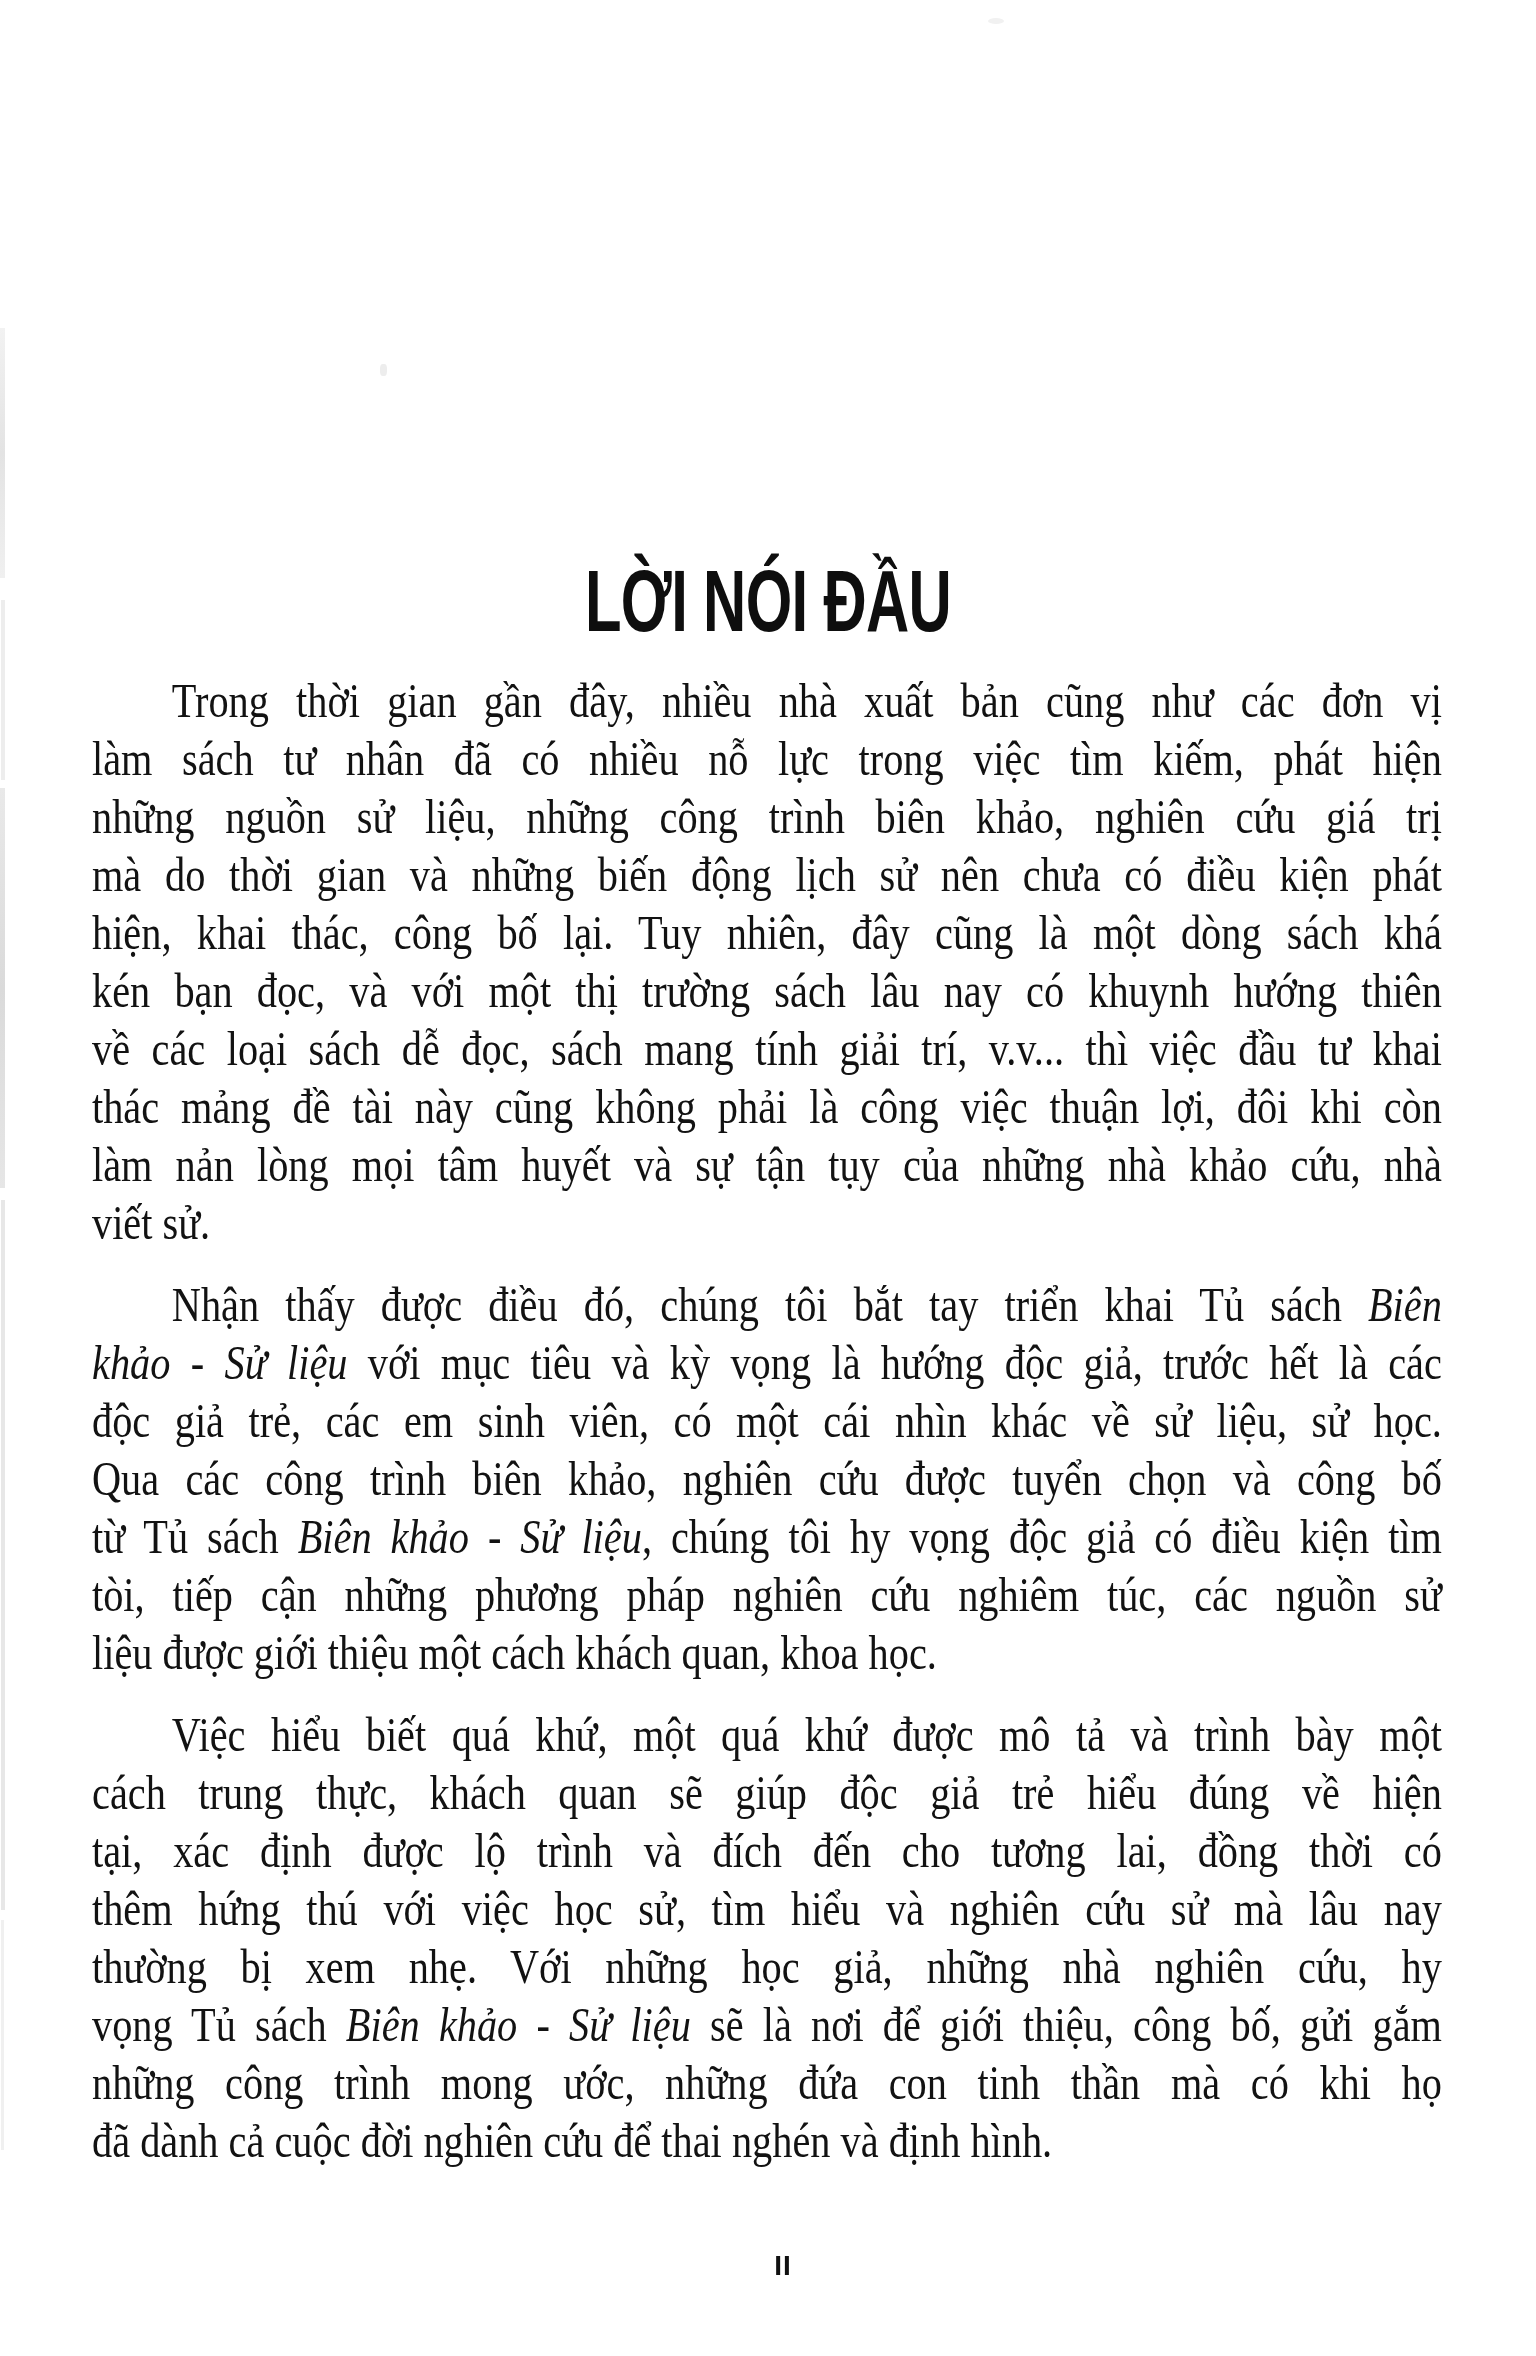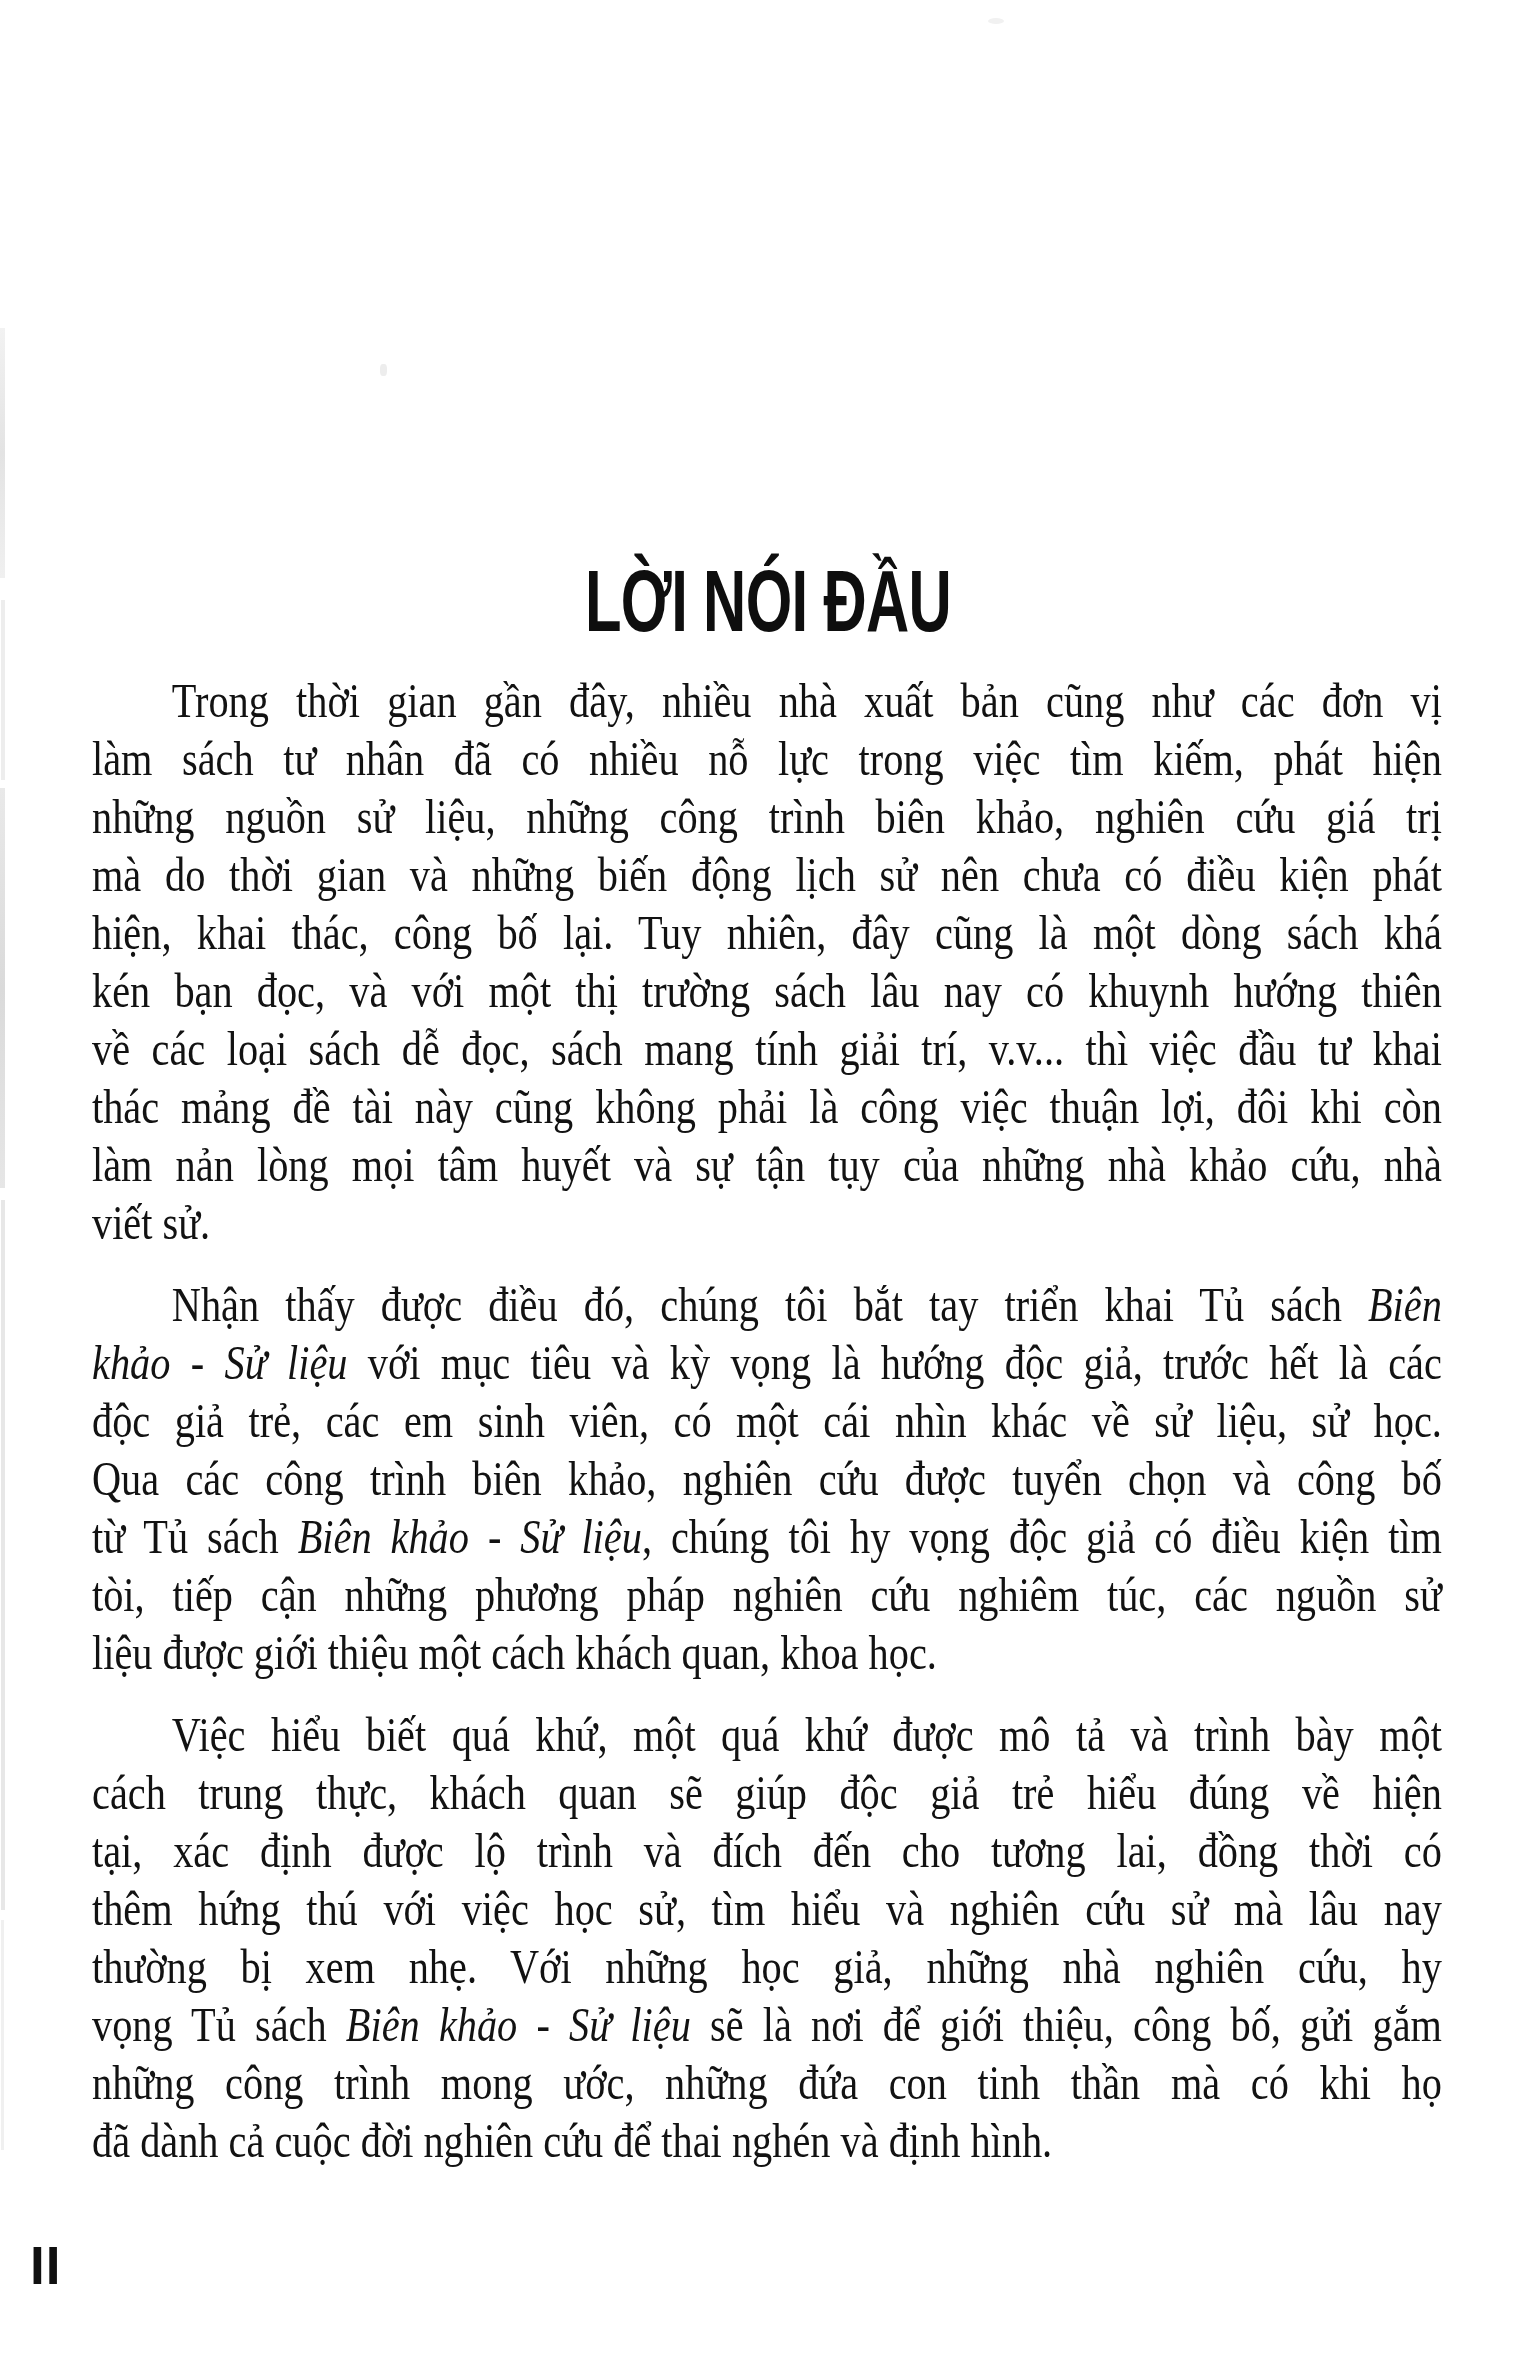--- a/index.html
+++ b/index.html
@@ -49,25 +49,25 @@
     text-align-last: justify;
   }
   .line.last { text-align-last: left; }
   .line.first { text-indent: 95px; }
   .italic { font-style: italic; }
   .page-number {
     position: absolute;
     top: 2246px;
     left: 0;
     width: 1536px;
-    text-align: left;
+    text-align: center;
     text-indent: 30px;
     font-family: "Liberation Sans", sans-serif;
     font-weight: bold;
-    font-size: 53px;
+    font-size: 28px;
     line-height: 40px;
     color: #101010;
     letter-spacing: 1px;
   }
   .scan-artifact { position: absolute; pointer-events: none; }
   .sa1 { left: 0; top: 328px; width: 5px; height: 250px; background: linear-gradient(#f2f2f2, #e3e3e3, #f0f0f0); }
   .sa2 { left: 1px; top: 600px; width: 4px; height: 180px; background: #ededed; }
   .sa3 { left: 0; top: 788px; width: 5px; height: 400px; background: linear-gradient(#e9e9e9, #dadada, #e6e6e6); }
   .sa4 { left: 1px; top: 1200px; width: 4px; height: 710px; background: #e7e7e7; }
   .sa5 { left: 1px; top: 1920px; width: 3px; height: 230px; background: #f0f0f0; }

